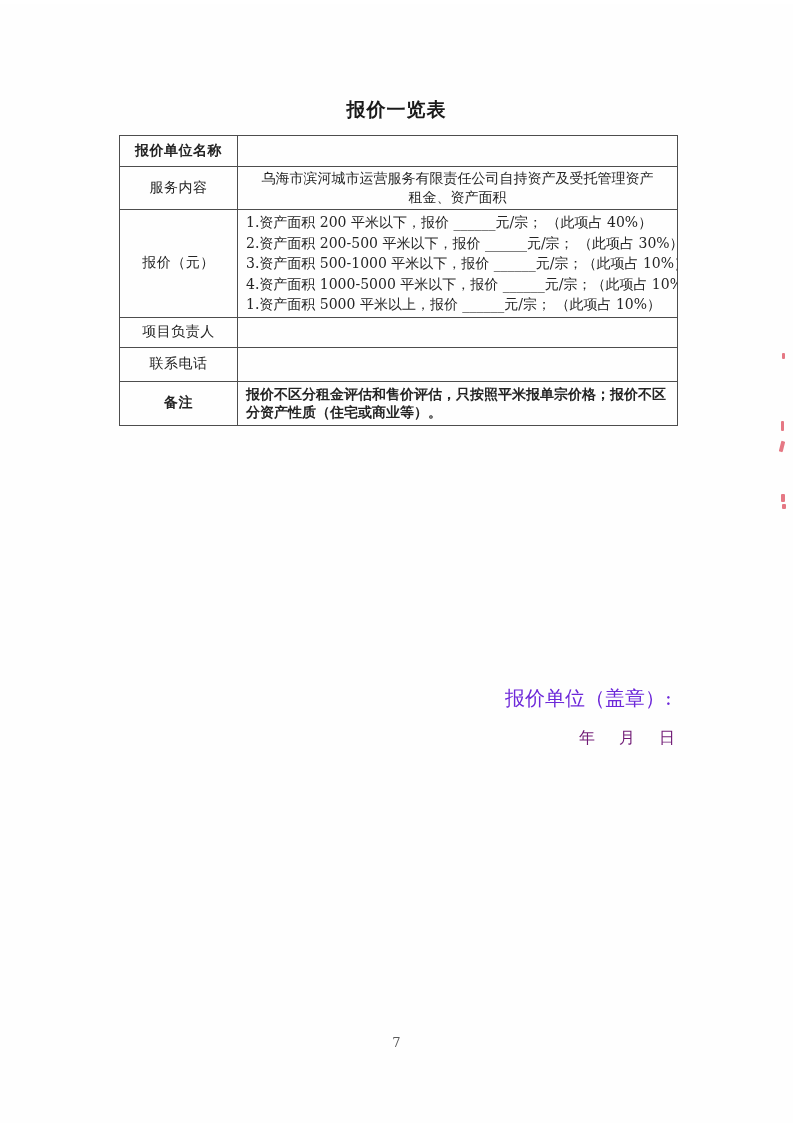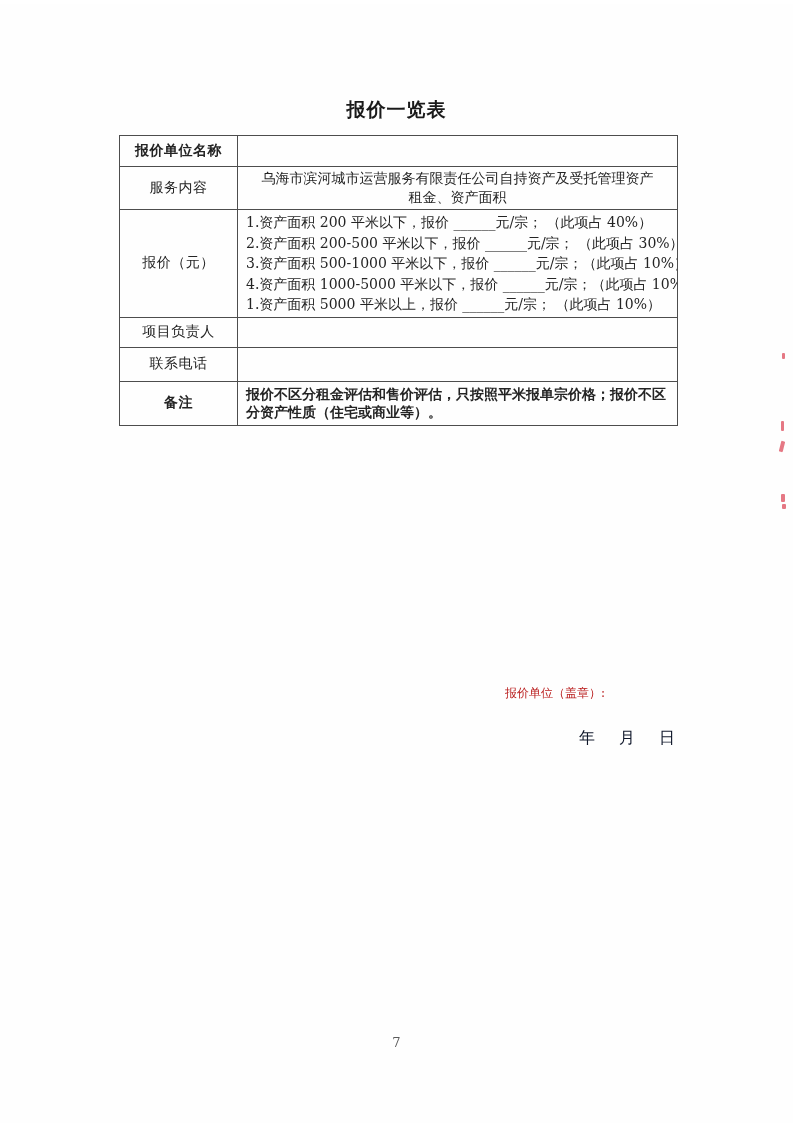--- a/index.html
+++ b/index.html
@@ -57,31 +57,31 @@
   .row-remarks   { height: 44px; font-weight: bold; }
   .quote-lines div {
     line-height: 20.5px;
     white-space: nowrap;
   }
   .remarks-text { line-height: 18px; }
   .sign-label {
     position: absolute;
     top: 681px;
     left: 505px;
-    font-size: 12px;
-    color: #b91c1c;
+    font-size: 20px;
+    color: #6d28d9;
   }
   .date-label {
     position: absolute;
     top: 724px;
     left: 579px;
     font-size: 16px;
     letter-spacing: 4px;
     white-space: pre;
-    color: #0f172a;
+    color: #701a75;
   }
   .page-number {
     position: absolute;
     top: 1031px;
     left: 0;
     width: 100%;
     text-align: center;
     font-size: 13px;
     color: #5a5a5a;
   }

